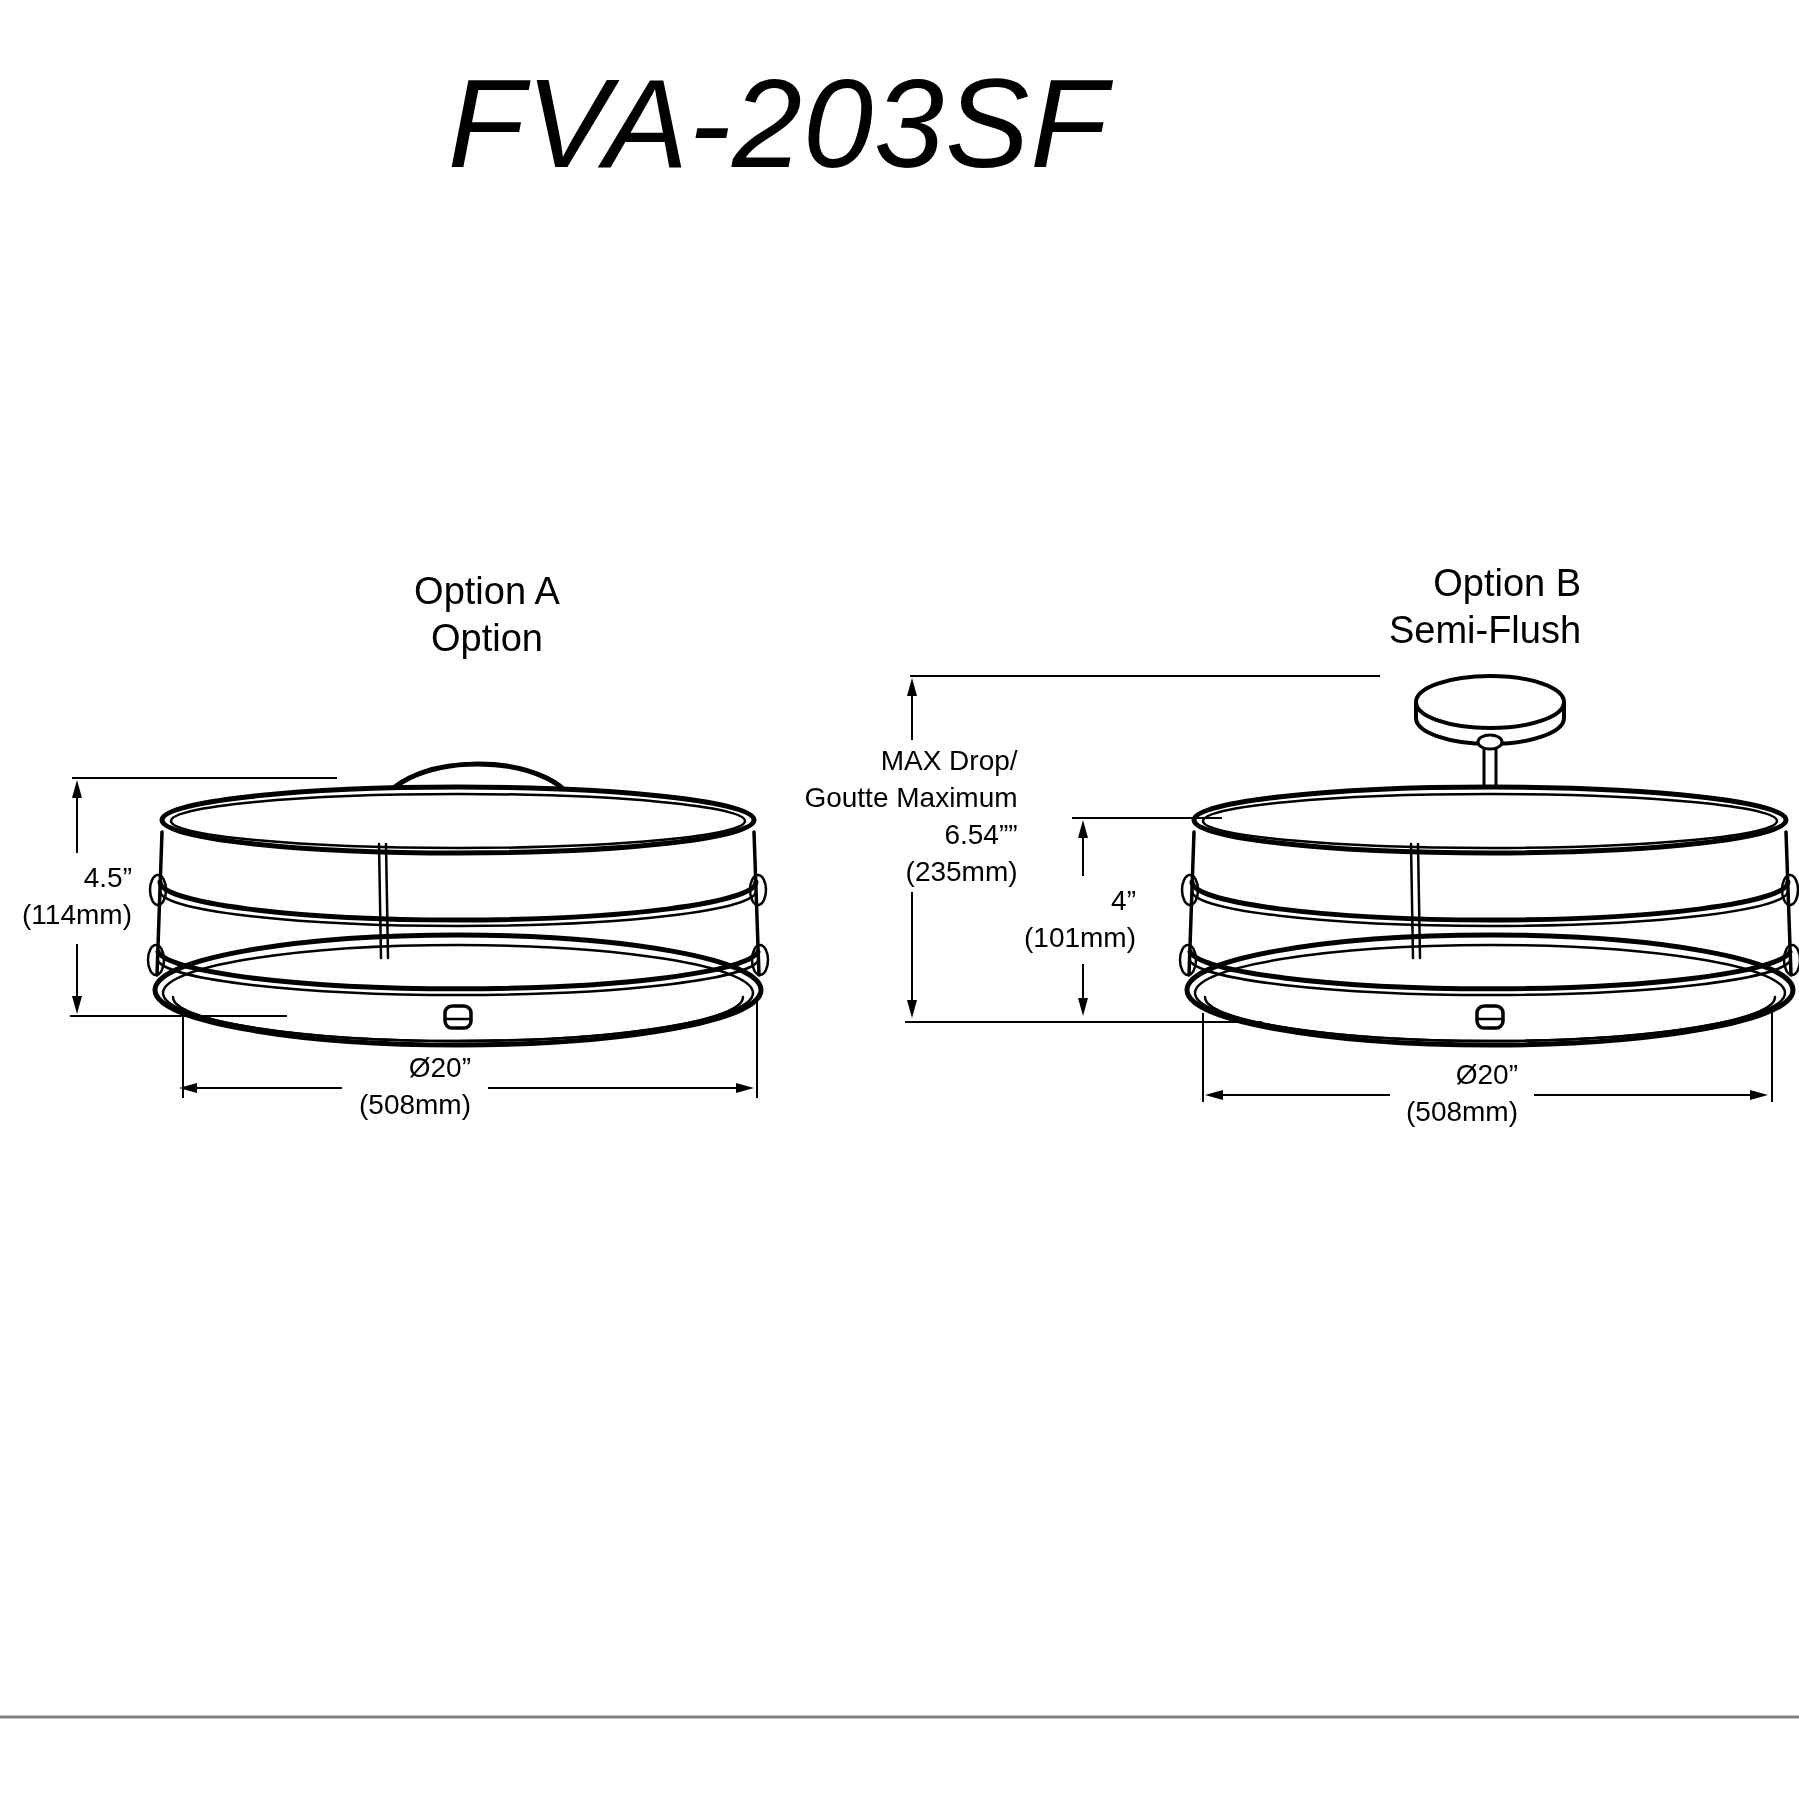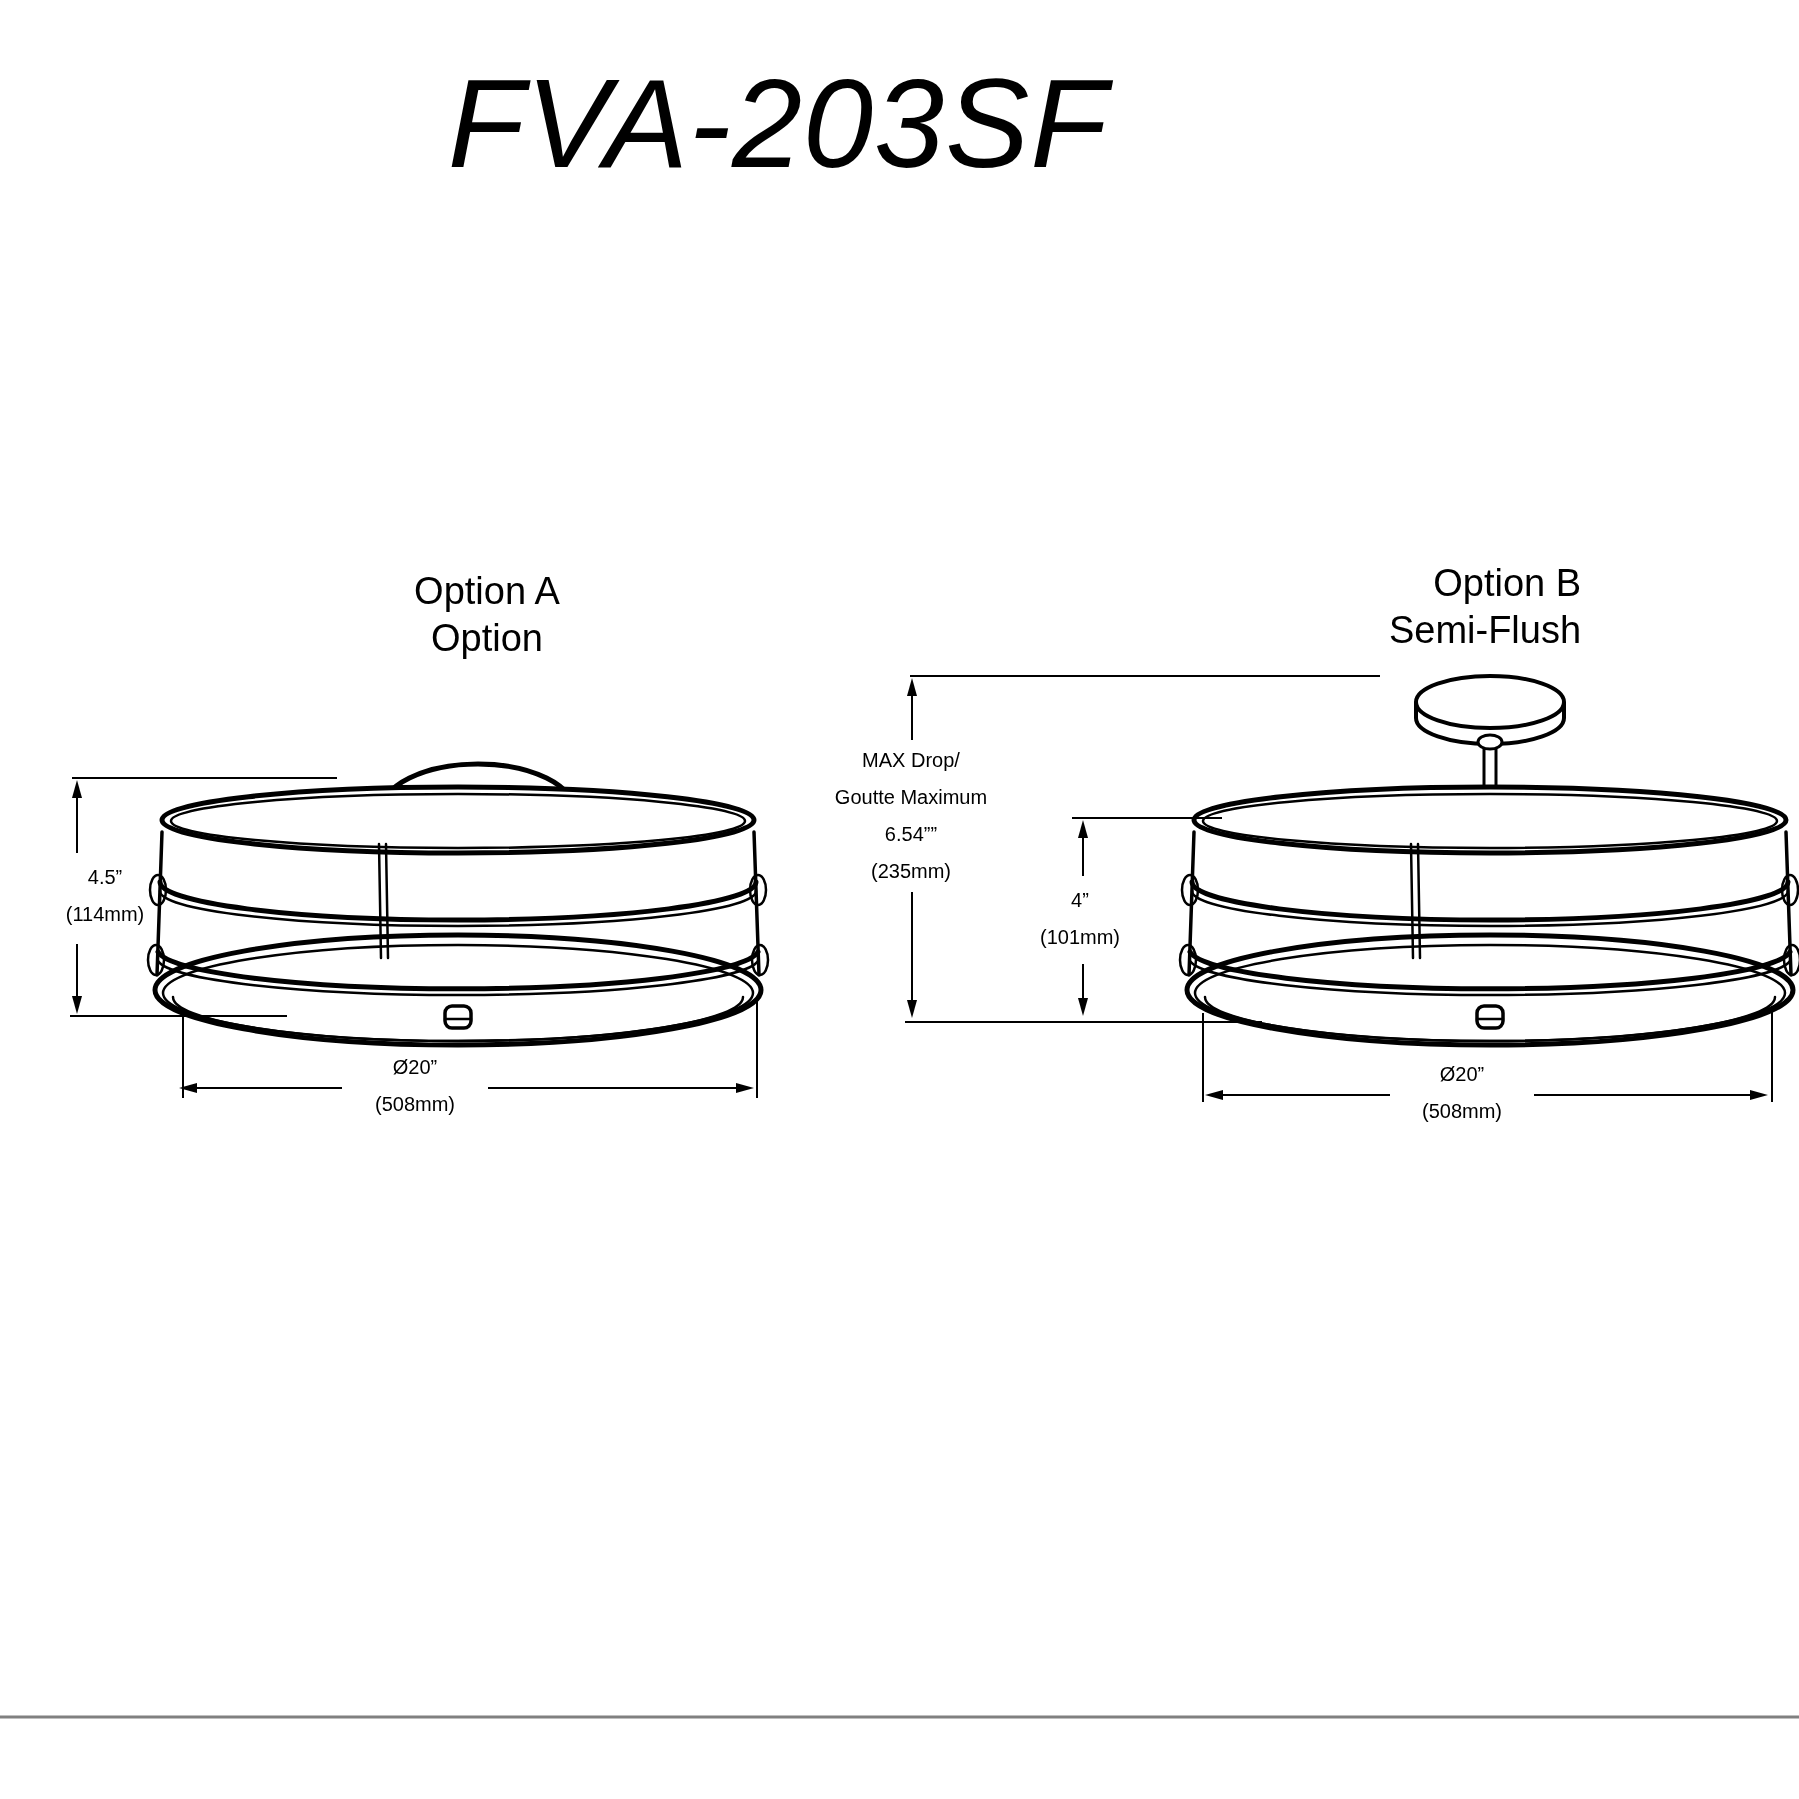--- a/index.html
+++ b/index.html
@@ -6,21 +6,21 @@
   body{
     width:1799px;height:1799px;position:relative;overflow:hidden;
     background:#ffffff;color:#000000;
     font-family:"Liberation Sans", sans-serif;
   }
   #art{position:absolute;left:0;top:0;}
   .txt{position:absolute;transform:translateX(-50%);text-align:center;}
   .txt div{white-space:nowrap;}
   .title{font-size:126px;line-height:1.15;letter-spacing:1px;}
   .opt-label{font-size:38px;line-height:47px;}
-  .dim-text{font-size:20px;line-height:37px;}
+  .dim-text{font-size:28px;line-height:37px;text-align:right;}
 </style>
 </head>
 <body>
 
 <svg id="art" width="1799" height="1799" viewBox="0 0 1799 1799" xmlns="http://www.w3.org/2000/svg">
 
   <defs>
     <g id="drum" stroke="#000" fill="none" stroke-linecap="round">
 
       <ellipse cx="0" cy="30" rx="296" ry="33" fill="#ffffff" stroke-width="5"></ellipse>
@@ -108,21 +108,21 @@
 <div class="txt opt-label" style="left:487px;top:568px;">
   <div>Option A</div>
   <div>Option</div>
 </div>
 
 <div class="txt opt-label" style="left:1485px;top:560px;text-align:right;">
   <div>Option B</div>
   <div>Semi-Flush</div>
 </div>
 
-<div class="txt dim-text" style="left:77px;top:859px;margin-left:28px;">
+<div class="txt dim-text" style="left:77px;top:859px;">
   <div>4.5”</div>
   <div>(114mm)</div>
 </div>
 
 <div class="txt dim-text" style="left:415px;top:1049px;">
   <div>Ø20”</div>
   <div>(508mm)</div>
 </div>
 
 <div class="txt dim-text" style="left:911px;top:742px;">

